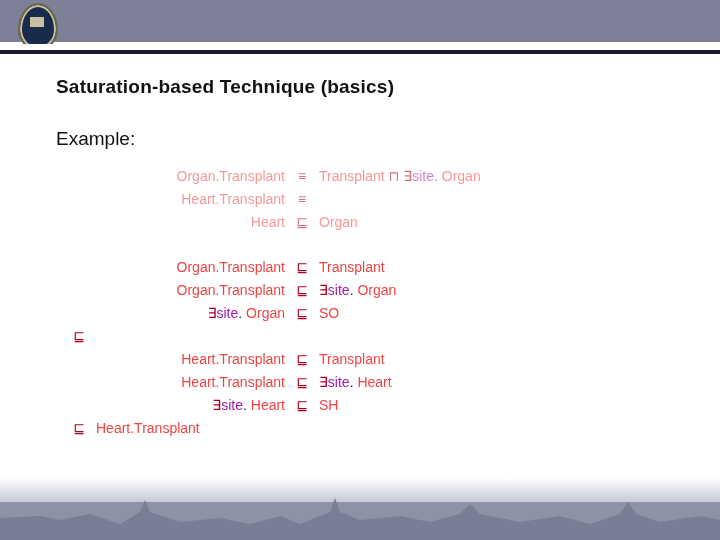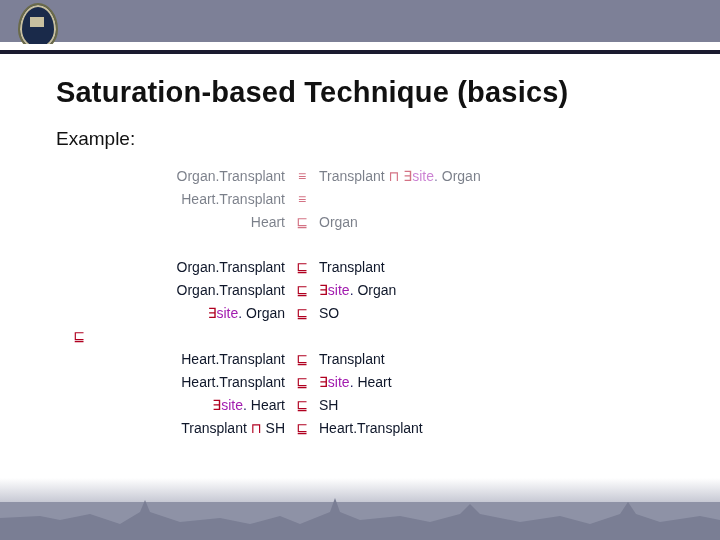--- a/index.html
+++ b/index.html
@@ -29,21 +29,21 @@
     position:absolute;left:10px;top:12px;width:14px;height:10px;
     background:#c8c0a0;
   }
   .rule{
     position:absolute;left:0;right:0;top:44px;height:6px;
     background:#fff;border-bottom:4px solid #1b1b2f;
   }
   
   .title{
     position:absolute;left:56px;top:76px;
-    font-size:29px;font-weight:bold;color:#111;
+    font-size:19px;font-weight:bold;color:#111;
     letter-spacing:0.2px;
   }
   .example{
     position:absolute;left:56px;top:128px;
     font-size:19px;color:#111;
   }
   
   .axioms{
     position:absolute;left:70px;top:168px;right:60px;
     font-family:"Segoe UI",Arial,sans-serif;
@@ -63,21 +63,21 @@
     white-space:nowrap;
   }
   .rel{
     width:18px;text-align:center;
     font-size:14px;
   }
   .rhs{
     padding-left:8px;
     white-space:nowrap;
   }
-  .c-navy{color:#0f172a}
+  .c-navy{color:#ef4444}
   .c-red {color:#b00020}
   .c-teal{color:#a21caf}
   .dot{color:#222363}
   .faded{opacity:0.55}
   
   .bottombar{
     position:absolute;left:0;right:0;bottom:0;height:38px;
     background:#8e92a6;
   }
   .bottombar .fade{
@@ -148,21 +148,20 @@
       <span class="lhs"><span class="c-navy">Heart.Transplant</span></span>
       <span class="rel c-red">⊑</span>
       <span class="rhs"><span class="c-red">∃</span><span class="c-teal">site</span><span class="dot">. </span><span class="c-navy">Heart</span></span>
     </div>
     <div class="row">
       <span class="lhs"><span class="c-red">∃</span><span class="c-teal">site</span><span class="dot">. </span><span class="c-navy">Heart</span></span>
       <span class="rel c-red">⊑</span>
       <span class="rhs"><span class="c-navy">SH</span></span>
     </div>
     <div class="row">
-      <span class="lhs"><span class="c-navy">Transplant</span> <span class="c-red">⊓</span> <span class="c-navy">SH</span></span>
       <span class="rel c-red">⊑</span>
       <span class="rhs"><span class="c-navy">Heart.Transplant</span></span>
     </div>
   </div>
 </div>
 
 <div class="bottombar">
   <div class="fade"></div>
   <svg width="720" height="46" viewBox="0 0 720 46">
     <path d="M0,46 L0,24 L40,22 L60,26 L90,20 L120,30 L140,18 L145,6 L150,18 L180,28 L220,24 L250,30

